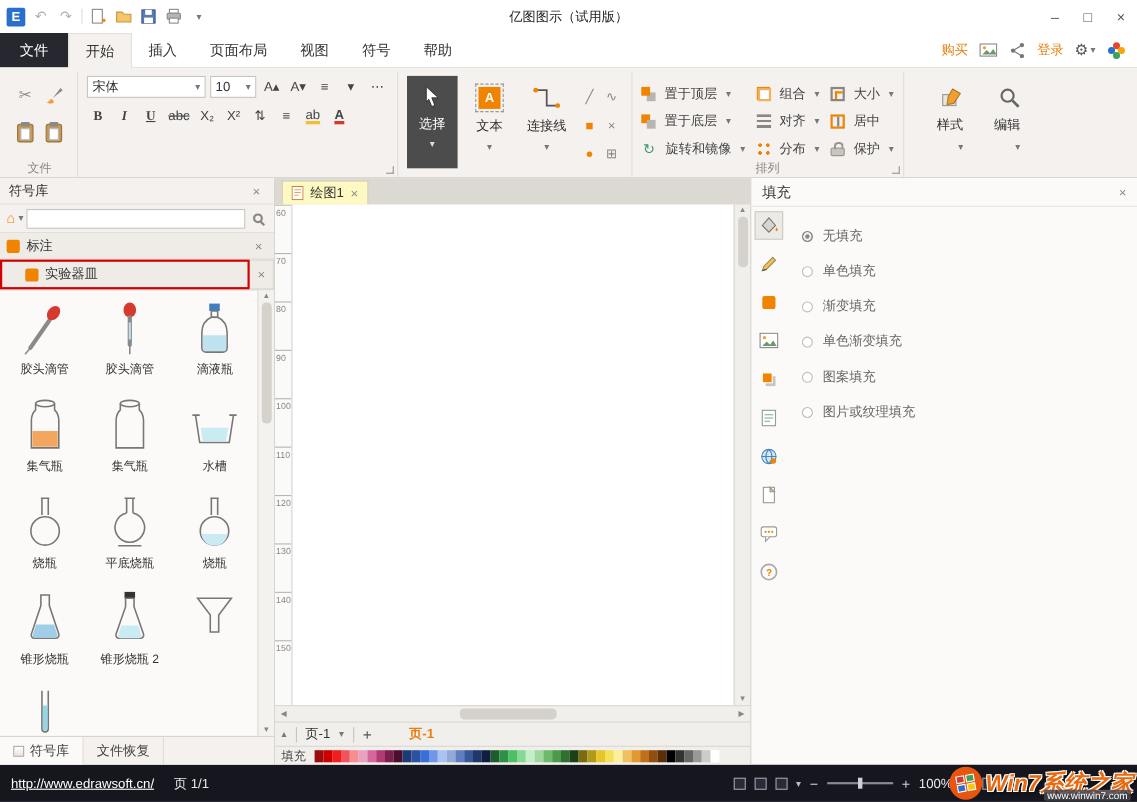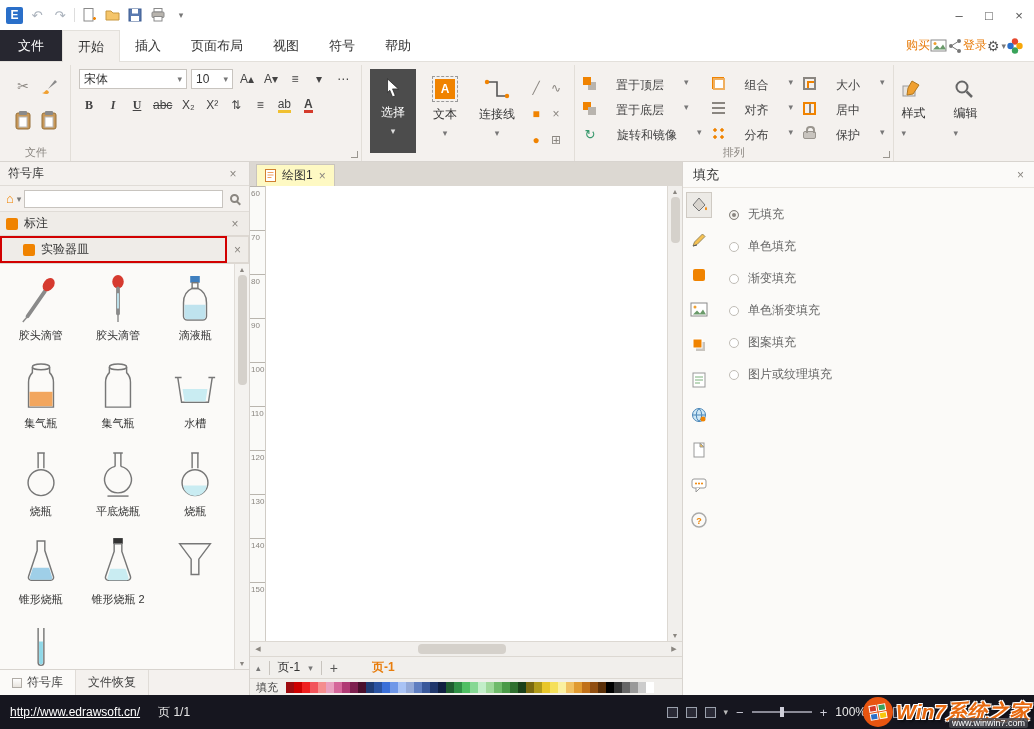--- a/index.html
+++ b/index.html
@@ -15,21 +15,21 @@
 .qsep{width:1px;height:14px;background:#ddd}
 .caretch{font-size:9px;color:#777}
 .wtitle{position:absolute;left:0;right:0;text-align:center;font-size:12px;color:#222}
 .winbtns{margin-left:auto;display:flex;z-index:2}
 .winbtn{width:30px;height:24px;display:flex;align-items:center;justify-content:center;color:#555;font-size:13px}
 
 .tabrow{height:32px;display:flex;align-items:stretch;background:#fff;border-bottom:1px solid #e3e0db}
 .tab{padding:0 15px;display:flex;align-items:center;font-size:13px;color:#333}
 .tab.dark{background:#272730;color:#fff;padding:0 18px}
 .tab.active{background:#f4f1ee;border:1px solid #e3e0db;border-bottom:none;margin-bottom:-1px}
-.tr-right{margin-left:auto;display:flex;align-items:center;padding-right:10px}
+.tr-right{margin-left:auto;display:flex;align-items:center;gap:10px;padding-right:10px}
 .orange{color:#e87d0d}
 .gearwrap{display:flex;align-items:center;gap:2px;color:#555;font-size:14px}
 
 .ribbon{height:100px;background:#f4f1ee;border-bottom:1px solid #d8d4cf;display:flex;padding:3px 2px 0}
 .rgroup{position:relative;padding:4px 8px 16px;border-right:1px solid #e2ded8;display:flex;gap:6px}
 .glabel{position:absolute;bottom:1px;left:0;right:0;text-align:center;font-size:11px;color:#8a8680}
 .launcher{position:absolute;right:3px;bottom:3px;width:7px;height:7px;border-right:1px solid #9a968f;border-bottom:1px solid #9a968f}
 .clipgrid{display:grid;grid-template-columns:26px 26px;grid-auto-rows:34px;align-items:center;justify-items:center}
 .fontcol{display:flex;flex-direction:column;gap:6px}
 .fr{display:flex;align-items:center;gap:4px}
@@ -41,39 +41,39 @@
 .fbtn .st{text-decoration:line-through}
 .fbtn .hl{border-bottom:3px solid #f0c030;line-height:1}
 .fbtn .fc{border-bottom:3px solid #d43a2a;line-height:1;font-weight:bold}
 .bigbtn{width:46px;display:flex;flex-direction:column;align-items:center;padding-top:8px;gap:5px;font-size:12px;color:#333}
 .bigbtn.sel{background:#4c4c4c;color:#fff;height:84px}
 .txtA{width:20px;height:20px;background:#f08300;color:#fff;font-weight:bold;display:flex;align-items:center;justify-content:center;outline:1px dashed #999;outline-offset:2px;margin:2px}
 .minigrid{display:grid;grid-template-columns:20px 20px;grid-auto-rows:26px;align-items:center;justify-items:center;padding-top:6px}
 .mg{font-size:12px;color:#8a8680}
 .mg.or{color:#f08300}
 .arrgrid{display:grid;grid-template-rows:repeat(3,25px);grid-auto-flow:column;column-gap:10px;align-items:center;padding-top:4px}
-.abtn{display:flex;align-items:flex-start;gap:20px;font-size:12px;color:#444;white-space:nowrap}
+.abtn{display:flex;align-items:center;gap:8px;font-size:12px;color:#444;white-space:nowrap}
 .ai{width:13px;height:13px;position:relative;display:inline-block;flex:none}
 .ai::before,.ai::after{content:"";position:absolute;width:8px;height:8px}
 .ai-front::before{right:0;bottom:0;background:#b8b4ae}
 .ai-front::after{left:0;top:0;background:#f08300}
 .ai-back::before{left:0;top:0;background:#f08300}
 .ai-back::after{right:0;bottom:0;background:#b8b4ae}
 .ai-group::before{left:0;top:0;border:2px solid #f08300;background:#fff}
 .ai-group::after{right:0;bottom:0;border:2px solid #f0b060;background:#fff}
 .ai-align{background:repeating-linear-gradient(to bottom,#8a8680 0 2px,transparent 2px 5px)}
 .ai-dist{background:radial-gradient(circle at 3px 3px,#f08300 1.5px,transparent 1.8px),radial-gradient(circle at 10px 3px,#f08300 1.5px,transparent 1.8px),radial-gradient(circle at 3px 10px,#f08300 1.5px,transparent 1.8px),radial-gradient(circle at 10px 10px,#f08300 1.5px,transparent 1.8px)}
 .ai-size{border:2px solid #8a8680}
 .ai-size::after{left:2px;top:2px;width:5px;height:5px;border-left:2px solid #f08300;border-top:2px solid #f08300;background:none}
 .ai-center{border:2px solid #f08300}
 .ai-center::before{left:50%;top:0;bottom:0;width:2px;height:auto;background:#8a8680;transform:translateX(-50%)}
 .ai-lock{height:8px;margin-top:4px;border-radius:2px;background:#c8c4be;border:1px solid #9a968f}
 .ai-lock::before{top:-6px;left:2px;width:5px;height:5px;border:2px solid #9a968f;border-bottom:none;border-radius:4px 4px 0 0;background:none}
 .ai-char{color:#3a9a6e;font-size:13px;width:14px;text-align:center}
-.tallbtn{width:46px;display:flex;flex-direction:column;align-items:flex-start;padding-top:10px;gap:6px;font-size:12px;color:#333}
+.tallbtn{width:46px;display:flex;flex-direction:column;align-items:flex-end;padding-top:10px;gap:6px;font-size:12px;color:#333}
 
 .main{height:533px;display:flex}
 
 .leftpanel{width:250px;border-right:1px solid #d8d4cf;display:flex;flex-direction:column;background:#fbfaf8}
 .panel-h{height:24px;display:flex;align-items:center;padding:0 8px;background:#f4f1ee;border-bottom:1px solid #e0dcd7;flex:none}
 .panel-h .x,.sec .x{margin-left:auto;color:#8a8680;width:16px;text-align:center}
 .searchrow{height:26px;display:flex;align-items:center;gap:3px;padding:0 6px;background:#f4f1ee;border-bottom:1px solid #e0dcd7;flex:none}
 .homeico{color:#f08300;font-size:13px}
 .searchinput{flex:1;height:18px;border:1px solid #c8c4bf;background:#fff;font-size:11px;padding:0 4px;font-family:inherit}
 .lens{width:9px;height:9px;border:2px solid #8a8680;border-radius:50%;position:relative;margin:0 4px}
@@ -175,20 +175,21 @@
       </span>
     <span class="qbtn">
         <svg width="16" height="16">
           <rect x="4" y="1.5" width="8" height="3.5" fill="#fff" stroke="#8a8a8a"></rect>
           <rect x="2" y="5" width="12" height="5.5" rx="1" fill="#b8b4ae" stroke="#8a8a8a"></rect>
           <rect x="4" y="9.5" width="8" height="4.5" fill="#fff" stroke="#8a8a8a"></rect>
         </svg>
       </span>
     <span class="qbtn caretch">▾</span>
   </div>
+  <div class="wtitle">亿图图示（试用版）</div>
   <div class="winbtns">
     <span class="winbtn">–</span>
     <span class="winbtn">□</span>
     <span class="winbtn">×</span>
   </div>
 </div>
 
 <div class="tabrow">
   <div class="tab dark">文件</div>
   <div class="tab active">开始</div>

